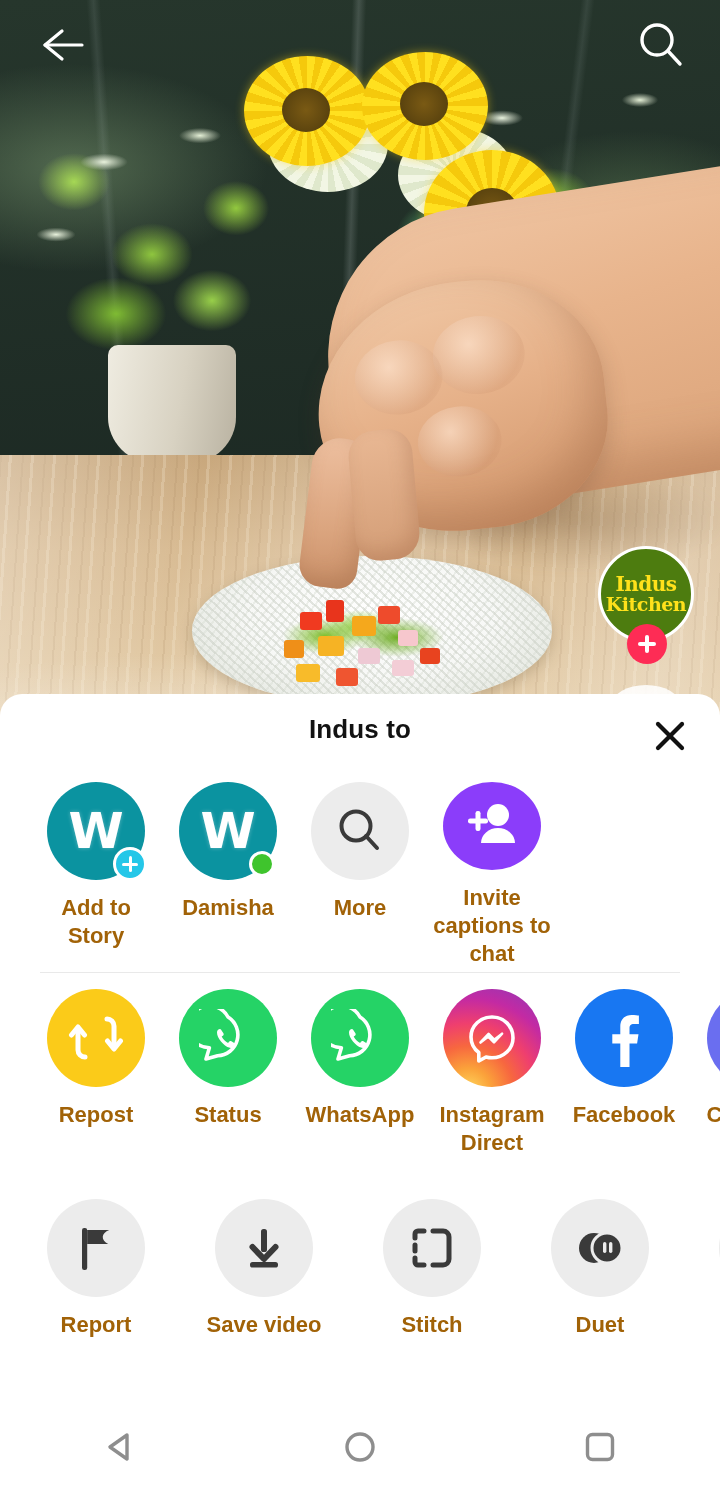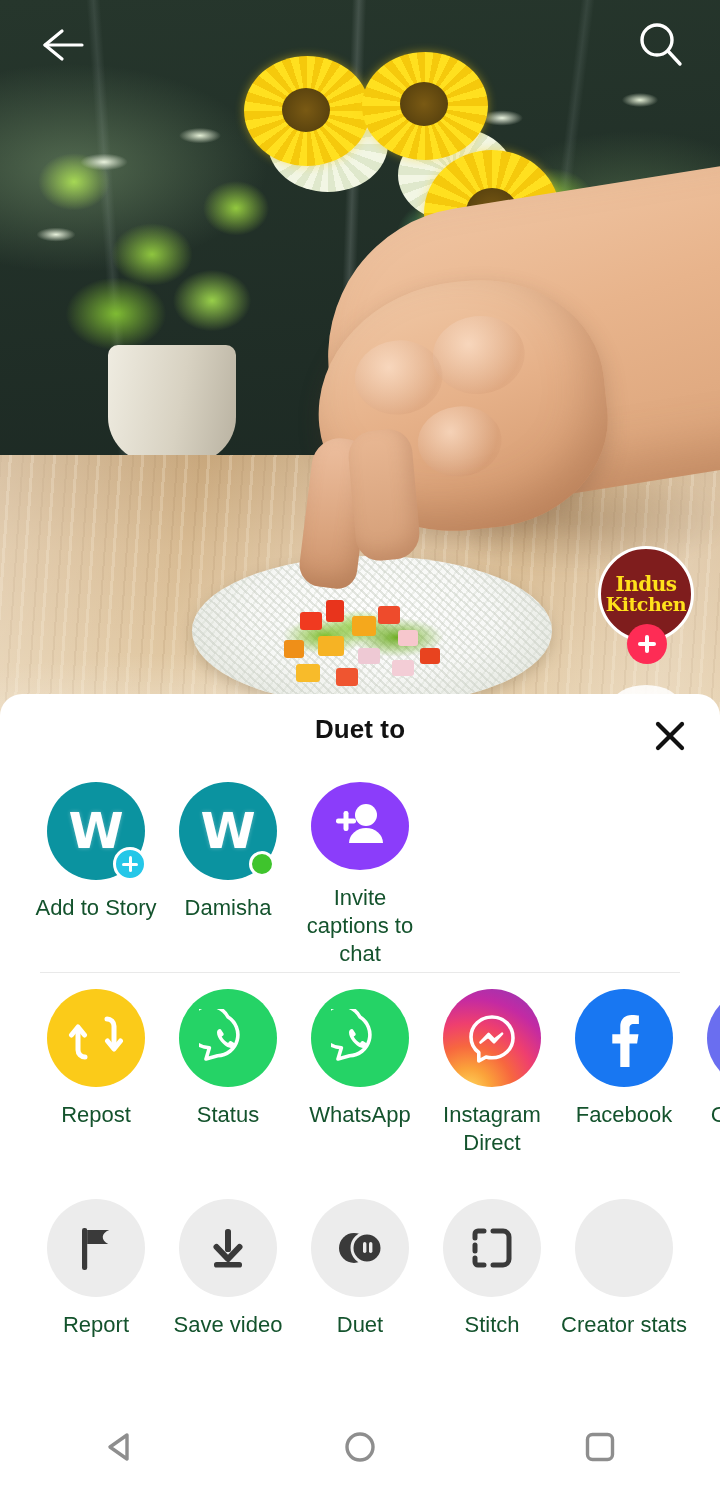--- a/index.html
+++ b/index.html
@@ -172,21 +172,21 @@
   }
   .tb-search {
     position:absolute; right:30px; top:16px; width:58px; height:58px;
     display:flex; align-items:center; justify-content:center; cursor:pointer;
   }
 
   
   #creator { position:absolute; right:26px; top:546px; width:96px; height:120px; z-index:5; }
   .ca-ring {
     position:absolute; left:0; top:0; width:96px; height:96px; border-radius:50%;
-    background:#7f1d1d; border:3px solid #fff; overflow:hidden;
+    background:#4d7c0f; border:3px solid #fff; overflow:hidden;
     display:flex; flex-direction:column; align-items:center; justify-content:center; cursor:pointer;
   }
   .ca-l1 { color:#ffe11b; font-size:20px; font-weight:bold; line-height:20px;
            font-family:"DejaVu Serif", serif; letter-spacing:-.5px; }
   .ca-l2 { color:#ffe11b; font-size:19px; font-weight:bold; line-height:21px;
            font-family:"DejaVu Serif", serif; letter-spacing:-.5px; }
   .ca-follow {
     position:absolute; left:29px; top:78px; width:40px; height:40px; border-radius:50%;
     background:#fe2c55; display:flex; align-items:center; justify-content:center; cursor:pointer;
   }
@@ -211,29 +211,29 @@
   }
   .sheet-close {
     position:absolute; right:26px; top:18px; width:48px; height:48px;
     display:flex; align-items:center; justify-content:center; cursor:pointer;
   }
 
   .row { display:flex; flex:none; padding:0 0 0 30px; }
   .row-scroll { overflow:hidden; }
   .row1 { height:200px; padding-top:14px; }
   .row2 { height:210px; padding-top:16px; }
-  .row3 { height:200px; padding-top:16px; }
+  .row3 { height:200px; padding-top:16px;gap:36px; }
 
   .cell {
     width:132px; flex:none; display:flex; flex-direction:column;
     align-items:center; cursor:pointer;
   }
   .cell-lbl {
     margin-top:14px; font-size:22px; line-height:28px;
-    color:#14532d; text-align:center; max-width:128px;
+    color:#a16207; text-align:center; max-width:128px;font-weight:bold;
   }
 
   .bubble { position:relative; width:98px; height:98px; border-radius:50%;
             display:flex; align-items:center; justify-content:center; }
   .bub-grey { background:#ececec; }
   .bub-teal { background:#0b93a0; }
   .bub-purple { background:#8b3dfa; }
   .bub-yellow { background:#fbcb19; }
   .bub-wa { background:#25d366; }
   .bub-fb { background:#1877f2; }
@@ -346,21 +346,21 @@
     <div class="ca-follow">
       <span class="vv"></span>
       <span class="hh"></span>
     </div>
   </div>
   <div class="heart-peek"></div>
 
   <div id="sheet">
 
     <div class="sheet-head">
-      <div class="sheet-title">Duet to</div>
+      <div class="sheet-title">Indus to</div>
       <div class="sheet-close">
         <svg width="40" height="40" viewBox="0 0 40 40">
           <line x1="8" y1="8" x2="32" y2="32" stroke="#111" stroke-width="4.2" stroke-linecap="round"></line>
           <line x1="32" y1="8" x2="8" y2="32" stroke="#111" stroke-width="4.2" stroke-linecap="round"></line>
         </svg>
       </div>
     </div>
 
     <div class="row row1 row-scroll">
 
@@ -376,20 +376,29 @@
       </div>
 
       <div class="cell">
         <div class="bubble bub-teal">
           <span class="wletter">W</span>
           <span class="badge-online"></span>
         </div>
         <div class="cell-lbl">Damisha</div>
       </div>
 
+      <div class="cell">
+        <div class="bubble bub-grey">
+          <svg width="52" height="52" viewBox="0 0 52 52">
+            <circle cx="22" cy="21" r="14.5" fill="none" stroke="#3a3a3a" stroke-width="4"></circle>
+            <line x1="32" y1="31" x2="43" y2="43" stroke="#3a3a3a" stroke-width="4" stroke-linecap="round"></line>
+          </svg>
+        </div>
+        <div class="cell-lbl">More</div>
+      </div>
 
       <div class="cell">
         <div class="bubble bub-purple">
           <svg width="60" height="58" viewBox="0 0 60 58">
             <circle cx="36" cy="18" r="11" fill="#fff"></circle>
             <path d="M19 46 a17 15 0 0 1 34 0 z" fill="#fff"></path>
             <rect x="6" y="21.5" width="20" height="5" rx="2.2" fill="#fff"></rect>
             <rect x="13.5" y="14" width="5" height="20" rx="2.2" fill="#fff"></rect>
           </svg>
         </div>
@@ -479,44 +488,44 @@
             <path d="M13.5 24 L25 36 L36.5 24" fill="none" stroke="#3a3a3a" stroke-width="6" stroke-linecap="round" stroke-linejoin="round"></path>
             <rect x="11" y="39" width="28" height="5.6" rx="2.6" fill="#3a3a3a"></rect>
           </svg>
         </div>
         <div class="cell-lbl">Save video</div>
       </div>
 
 
       <div class="cell">
         <div class="bubble bub-grey">
+          <svg width="46" height="46" viewBox="0 0 46 46">
+            <path d="M15 6 h-6 a3 3 0 0 0 -3 3 v4" fill="none" stroke="#3a3a3a" stroke-width="5" stroke-linecap="round"></path>
+            <path d="M6 20 v6" fill="none" stroke="#3a3a3a" stroke-width="5" stroke-linecap="round"></path>
+            <path d="M6 33 v4 a3 3 0 0 0 3 3 h6" fill="none" stroke="#3a3a3a" stroke-width="5" stroke-linecap="round"></path>
+            <path d="M24 6 h10 a6 6 0 0 1 6 6 v22 a6 6 0 0 1 -6 6 h-10" fill="none" stroke="#3a3a3a" stroke-width="5" stroke-linecap="round"></path>
+          </svg>
+        </div>
+        <div class="cell-lbl">Stitch</div>
+      </div>
+
+      <div class="cell">
+        <div class="bubble bub-grey">
           <svg width="52" height="42" viewBox="0 0 52 42">
             <circle cx="20" cy="21" r="15" fill="#3a3a3a"></circle>
             <circle cx="33" cy="21" r="15" fill="#3a3a3a" stroke="#ececec" stroke-width="3"></circle>
             <rect x="29" y="15" width="3.4" height="11" rx="1.7" fill="#ececec"></rect>
             <rect x="35" y="15" width="3.4" height="11" rx="1.7" fill="#ececec"></rect>
           </svg>
         </div>
         <div class="cell-lbl">Duet</div>
       </div>
 
       <div class="cell">
         <div class="bubble bub-grey">
-          <svg width="46" height="46" viewBox="0 0 46 46">
-            <path d="M15 6 h-6 a3 3 0 0 0 -3 3 v4" fill="none" stroke="#3a3a3a" stroke-width="5" stroke-linecap="round"></path>
-            <path d="M6 20 v6" fill="none" stroke="#3a3a3a" stroke-width="5" stroke-linecap="round"></path>
-            <path d="M6 33 v4 a3 3 0 0 0 3 3 h6" fill="none" stroke="#3a3a3a" stroke-width="5" stroke-linecap="round"></path>
-            <path d="M24 6 h10 a6 6 0 0 1 6 6 v22 a6 6 0 0 1 -6 6 h-10" fill="none" stroke="#3a3a3a" stroke-width="5" stroke-linecap="round"></path>
-          </svg>
-        </div>
-        <div class="cell-lbl">Stitch</div>
-      </div>
-
-      <div class="cell">
-        <div class="bubble bub-grey">
           
         </div>
         <div class="cell-lbl">Creator stats</div>
       </div>
     </div>
   </div>
 
   <div id="navbar">
     <div class="navbtn">
       <svg width="44" height="44" viewBox="0 0 44 44">

